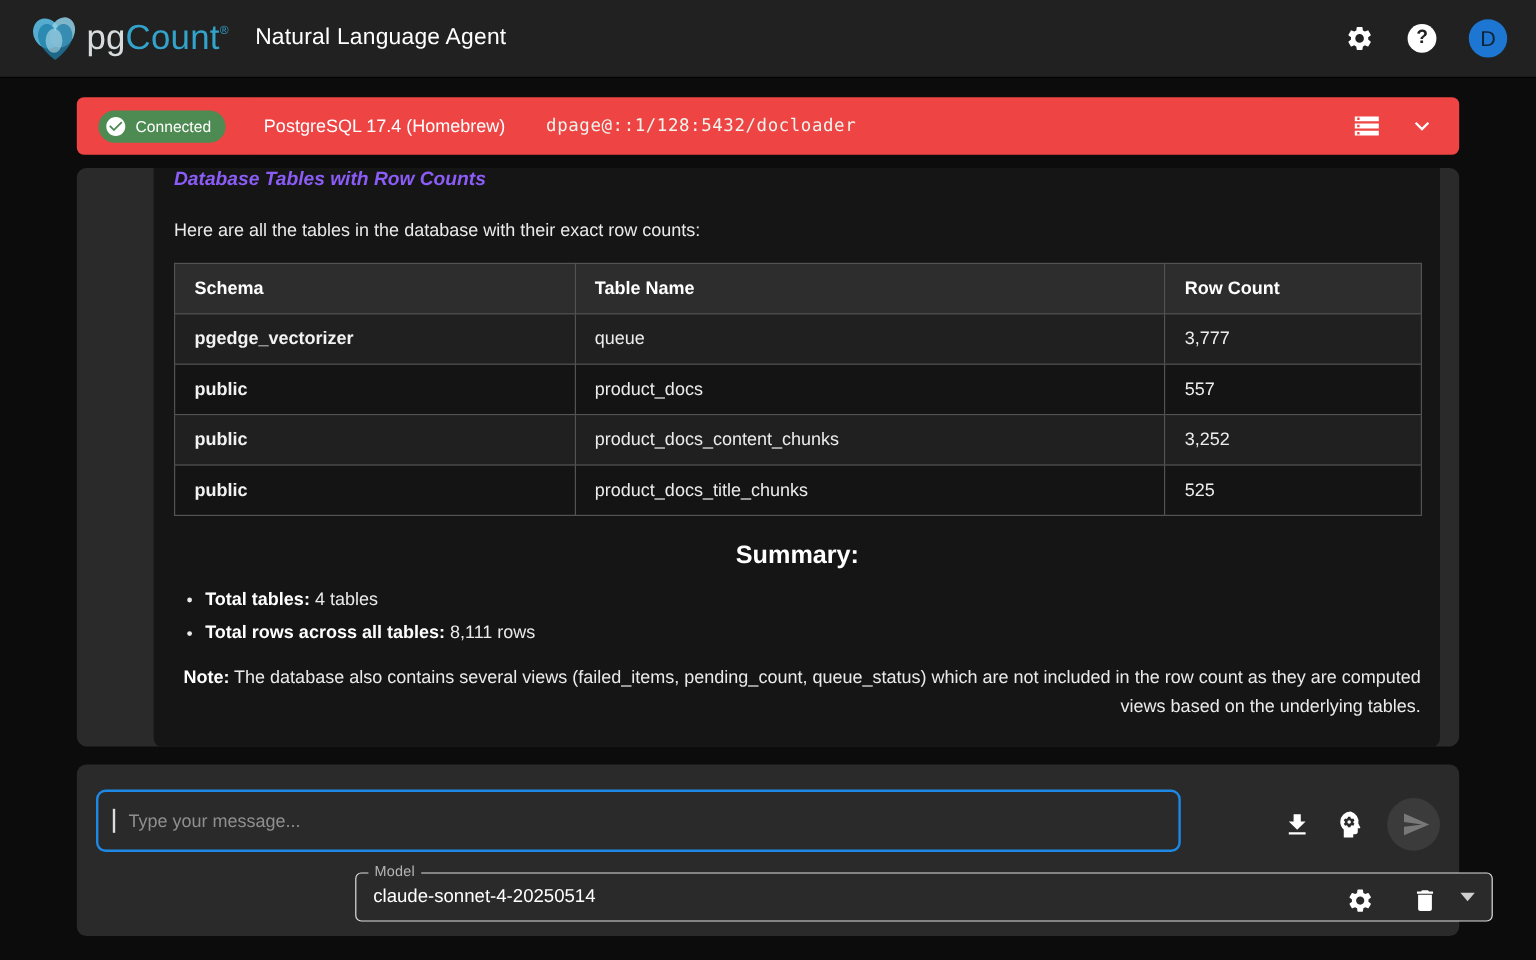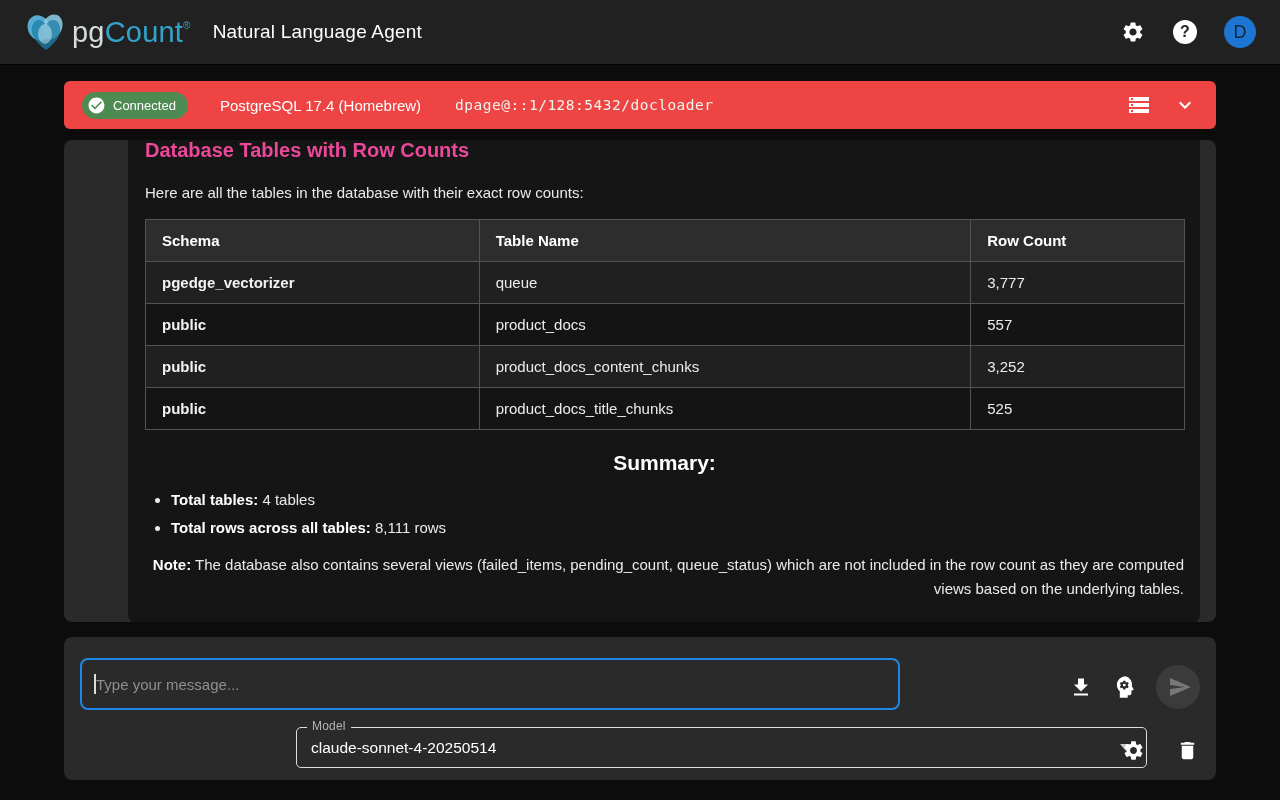--- a/index.html
+++ b/index.html
@@ -28,58 +28,58 @@
   .pill { display:flex; align-items:center; gap:7px; background:#4e8b53; border-radius:14px;
           height:27px; padding:0 12px 0 5px; color:#ffffff; font-size:13px; }
   .conn-server { color:#ffffff; font-size:15px; margin-left:32px; }
   .conn-dsn { color:#eef4ee; font-size:14.5px; margin-left:34px; font-family:"DejaVu Sans Mono",monospace; letter-spacing:.5px; }
   .connbar-right { margin-left:auto; display:flex; align-items:center; gap:20px; }
 
   
   .chat-scroll { position:absolute; left:64px; top:140px; width:1152px; height:482px;
                  background:#2a2a2a; border-radius:8px; overflow:hidden; }
   .bubble { margin:-26px 16px 0 64px; background:#151515; border-radius:8px; padding:24px 16px 22px 17px; color:#e8e8e8; }
-  .bubble h3 { color:#ec4899; font-size:20px; font-weight:700; line-height:24px; }
+  .bubble h3 { color:#8b5cf6; font-size:16px; font-weight:700; line-height:24px;font-style:italic; }
   .intro { font-size:15px; line-height:19px; margin-top:21px; color:#eaeaea; }
 
   table.dbtable { border-collapse:collapse; width:1040px; margin-top:17px; font-size:15px; color:#ececec; }
   table.dbtable th, table.dbtable td { border:1px solid #535353; padding:11px 16px; text-align:left; line-height:19px; }
   table.dbtable th { background:#2d2d2d; font-weight:700; color:#ffffff; }
   table.dbtable td.schema { font-weight:700; color:#f2f2f2; }
   table.dbtable tr:nth-child(odd)  td { background:#202020; }
   table.dbtable tr:nth-child(even) td { background:#141414; }
   table.dbtable col.c1 { width:334px; } table.dbtable col.c2 { width:492px; } table.dbtable col.c3 { width:214px; }
 
   .summary-label { font-size:21px; font-weight:700; color:#ffffff; margin-top:21px;text-align:center; }
   ul.sum { list-style:disc; margin:15px 0 0 26px; }
   ul.sum li { font-size:15px; line-height:19px; margin-bottom:9px; color:#eaeaea; }
   ul.sum b, .note b { font-weight:700; color:#ffffff; }
   .note { font-size:15px; line-height:24px; margin-top:16px; color:#eaeaea; max-width:1045px;text-align:right; }
 
   
   .composer { position:absolute; left:64px; top:637px; width:1152px; height:143px; background:#2a2a2a; border-radius:8px; }
-  .msg-input { position:absolute; left:16px; top:21px; width:820px; height:52px; background:#2a2a2a;
+  .msg-input { position:absolute; left:16px; top:21px; width:904px; height:52px; background:#2a2a2a;
                border:2px solid #1e88e5; border-radius:8px; color:#ec4899; font-size:15px;
-               font-family:"Liberation Sans",sans-serif; padding:0 14px; outline:none; }
+               font-family:"Liberation Sans",sans-serif; padding:0 25px; outline:none; }
   .msg-input::placeholder { color:#8f8f8f; }
   .caret { position:absolute; left:30px; top:37px; width:1.5px; height:20px; background:#dddddd; }
   .comp-icons { position:absolute; right:16px; top:28px; display:flex; align-items:center; gap:18px; }
   .send-btn { width:44px; height:44px; border-radius:50%; background:#3b3b3b; border:none;
               display:flex; align-items:center; justify-content:center; cursor:default; }
 
   .select-box { position:absolute; height:41px; border:1px solid #8d8d8d; border-radius:5px;
                 display:flex; align-items:center; padding:0 14px; cursor:pointer; background:#2a2a2a; }
   .select-box.bright { border-color:#dedede; }
   .float-label { position:absolute; top:-9px; left:10px; background:#2a2a2a; padding:0 5px;
                  font-size:12px; color:#b5b5b5; letter-spacing:.2px; }
   .select-value { color:#ffffff; font-size:15.5px; }
   .select-arrow { margin-left:auto; width:0; height:0; border-left:6px solid transparent;
                   border-right:6px solid transparent; border-top:7px solid #cfcfcf; }
   .provider-box { left:16px; top:90px; width:199px; }
-  .model-box { left:232px; top:90px; width:851px; }
+  .model-box { left:232px; top:90px; width:948px; }
   .comp-bottom-icons { position:absolute; right:16px; top:100px; display:flex; align-items:center; gap:28px; }
 </style>
 </head>
 <body>
 
 <div class="stage">
 
   <header class="appbar">
     <div class="brand">
       <svg width="44" height="40" viewBox="0 0 44 40">

